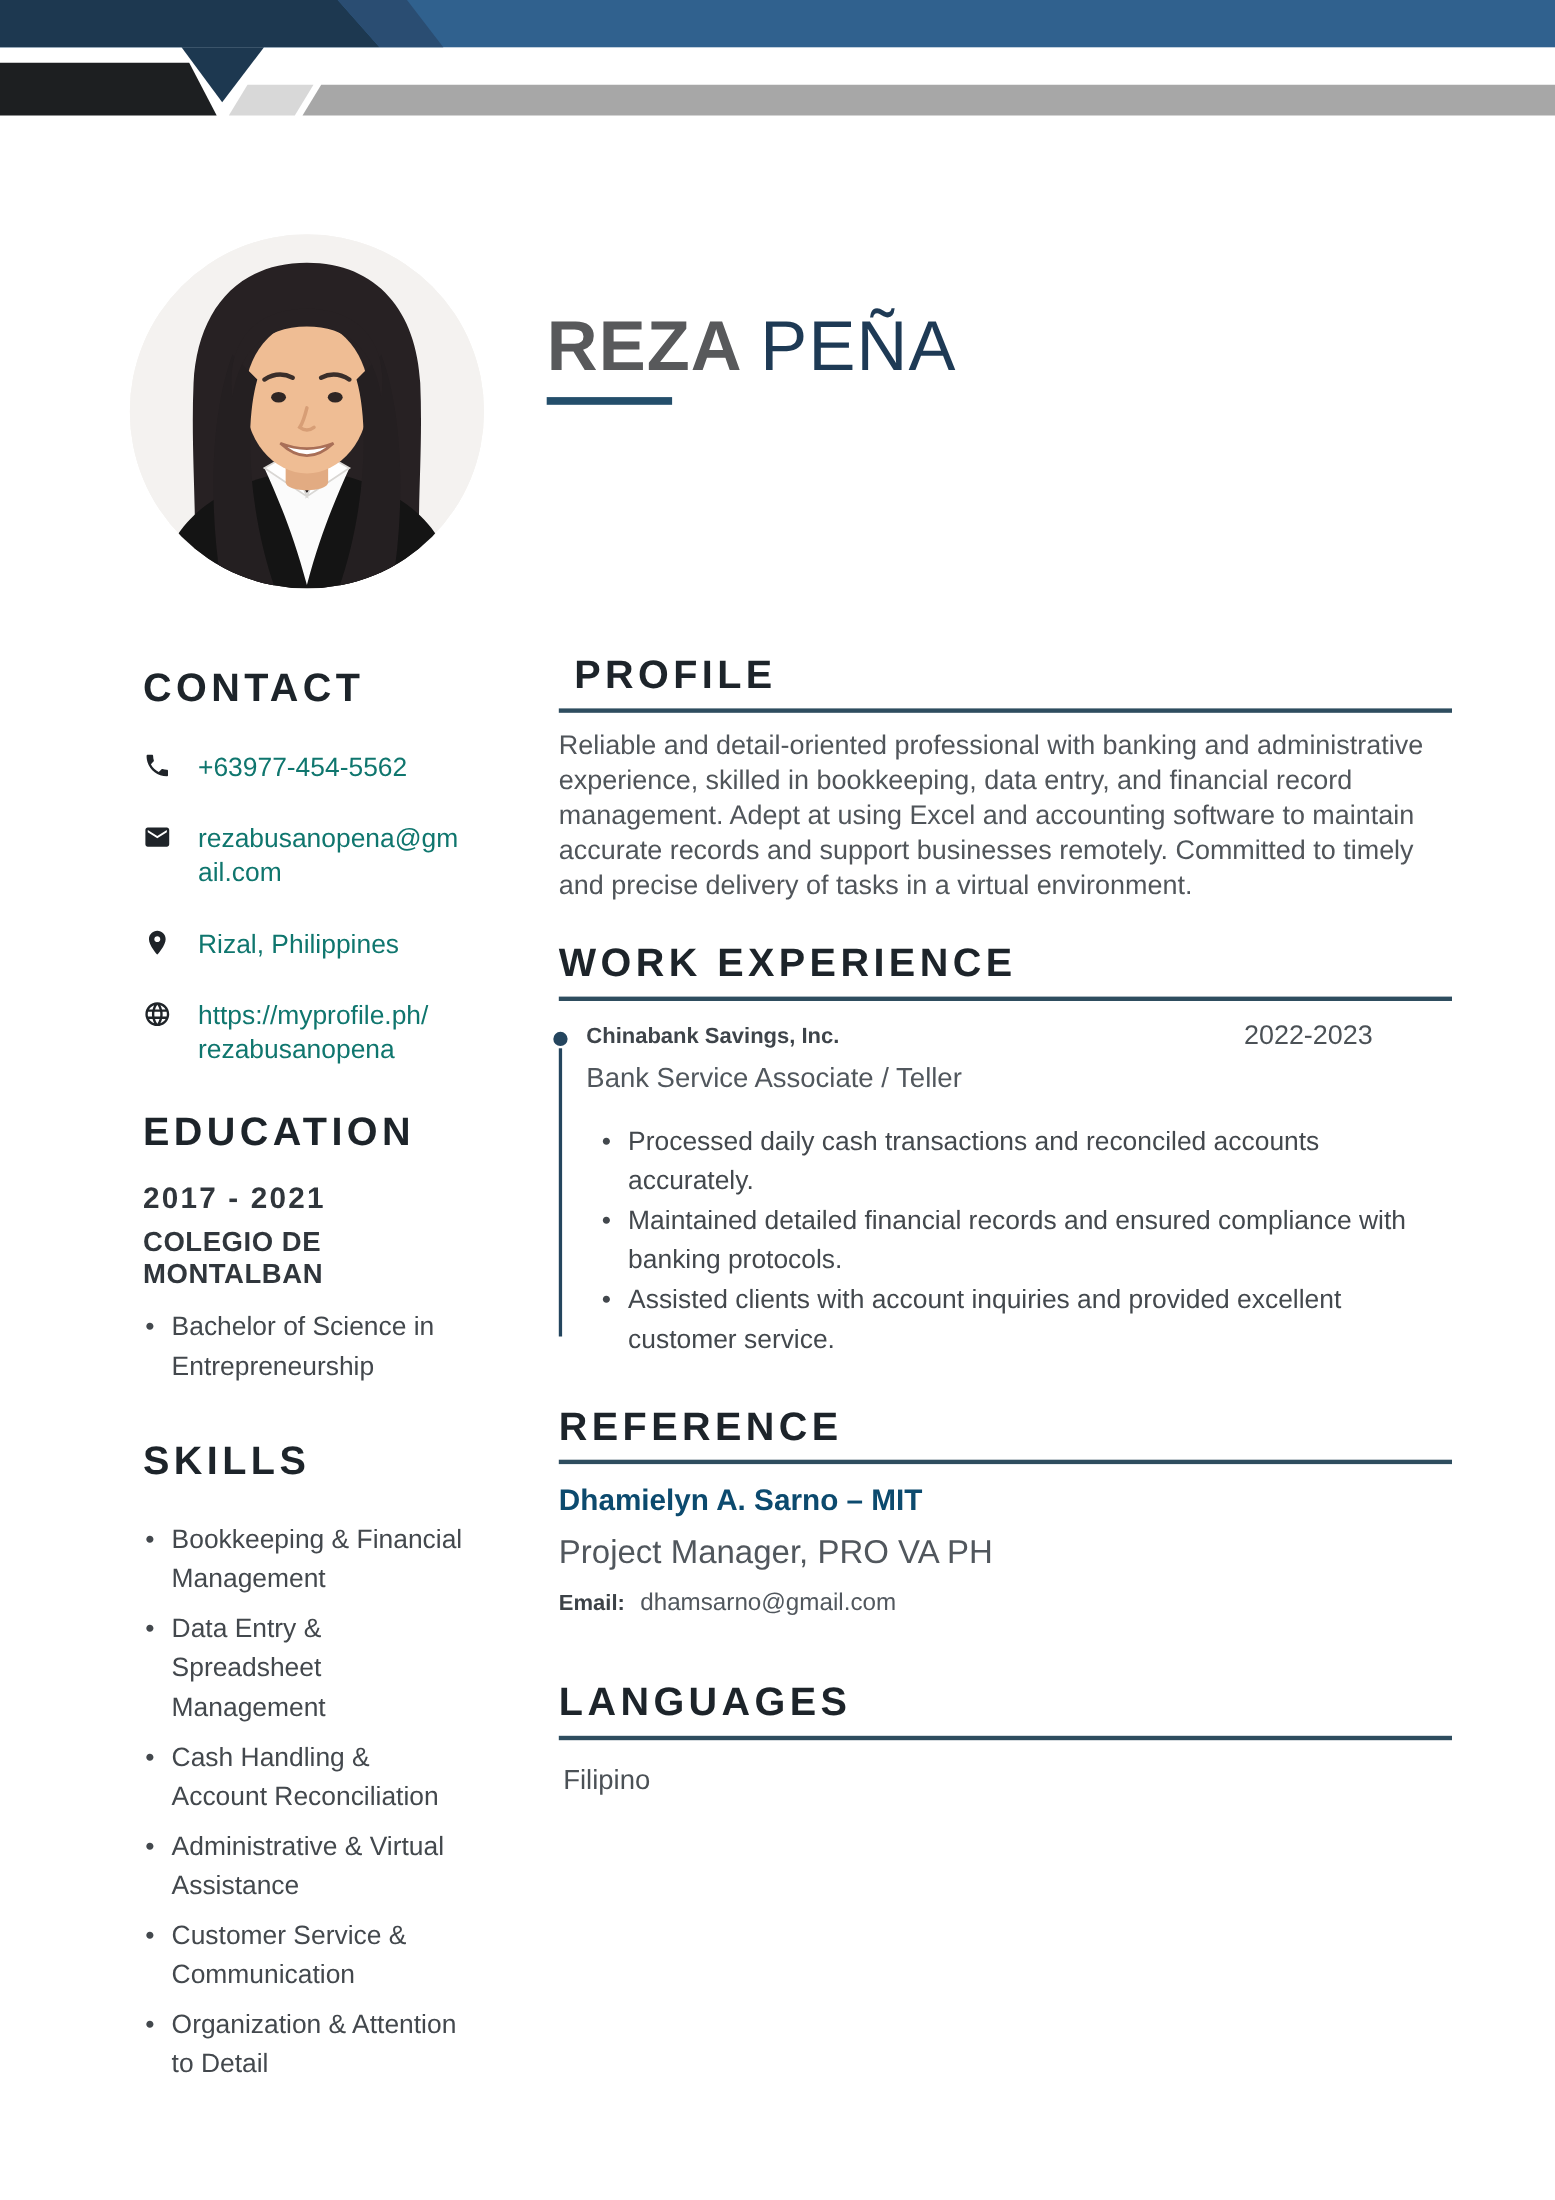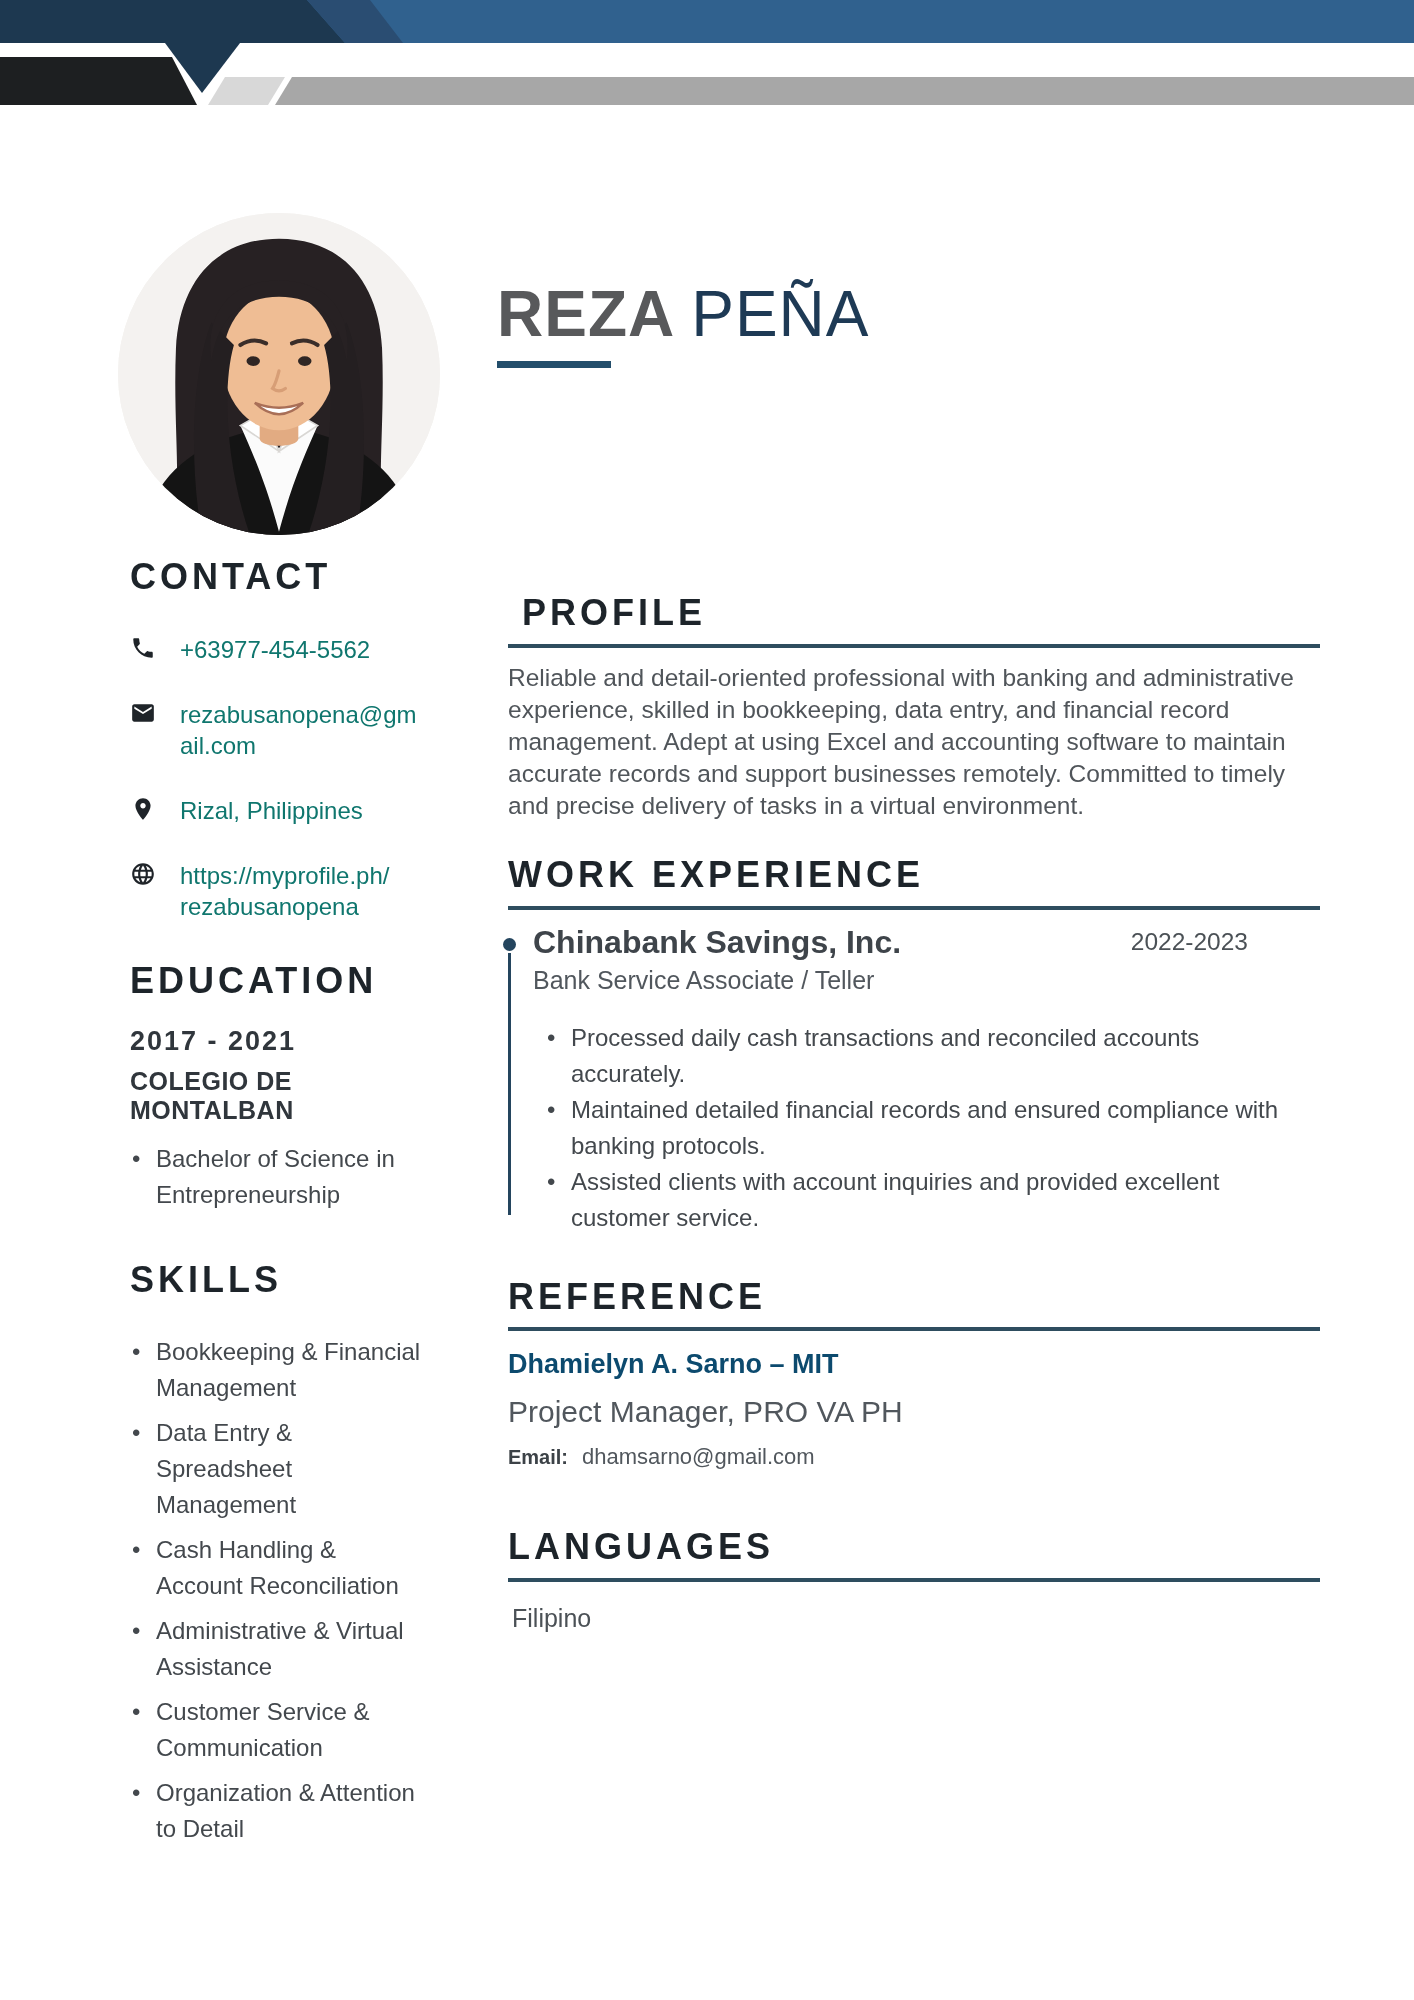--- a/index.html
+++ b/index.html
@@ -29,21 +29,21 @@
   .name-first { font-weight:700; color:#58595b; }
   .name-last  { font-weight:400; color:#1e3a55; margin-left:16px; }
   .name-underline { width:114px; height:7px; background:#234e6b; margin-top:15px; }
   
   .sec-h {
     font-size:36px; font-weight:700; letter-spacing:4px;
     line-height:1.05; color:#1d242a; white-space:nowrap;
   }
   .rule { height:4px; background:#2e4d5f; margin-top:12px; }
   
-  .left-col { position:absolute; left:130px; top:558px; width:296px; }
+  .left-col { position:absolute; left:130px; top:606px; width:296px; }
   .contact-list { margin-top:38px; }
   .c-row { display:flex; gap:24px; margin-bottom:34px; align-items:flex-start; }
   .c-icon { flex:0 0 26px; width:26px; height:26px; margin-top:1px; }
   .c-icon svg { width:26px; height:26px; fill:#1f2429; display:block; }
   .c-text { font-size:24px; line-height:31px; color:#0f766e; word-break:break-word; }
   .edu-years  { margin-top:26px; font-size:27px; font-weight:700; letter-spacing:2px; color:#30363c; }
   .edu-school { margin-top:10px; font-size:25px; font-weight:700; letter-spacing:0.5px; color:#30363c; }
   ul.dotlist { list-style:none; }
   ul.dotlist li { position:relative; padding-left:26px; font-size:24px; line-height:36px; color:#43484d; }
   ul.dotlist li::before { content:"\2022"; position:absolute; left:2px; color:#43484d; }
@@ -61,21 +61,21 @@
   .job { position:relative; margin-top:16px; padding-left:25px; }
   .timeline-dot {
     position:absolute; left:-5px; top:12px;
     width:13px; height:13px; border-radius:50%; background:#24455e;
   }
   .timeline-line {
     position:absolute; left:0px; top:27px;
     width:3px; height:262px; background:#24455e;
   }
   .job-head { display:flex; justify-content:space-between; align-items:flex-start; }
-  .company { font-size:32px; font-weight:700; line-height:32px; color:#3e444a; }
+  .company { font-size:20px; font-weight:700; line-height:32px; color:#3e444a; }
   .job-title { font-size:25px; line-height:32px; color:#51575d; margin-top:6px; }
   .job-dates { font-size:24.5px; line-height:32px; color:#4b5156; margin-right:72px; }
   .job-bullets { margin-top:24px; margin-left:12px; }
   .job-bullets li { line-height:33.5px; padding-left:32px; color:#4a4f54; }
   .job-bullets li::before { left:6px; }
   .ref-h { margin-top:42px; }
   .ref-name  { margin-top:16px; font-size:27px; font-weight:700; color:#0c4a6e; line-height:35px; }
   .ref-title { margin-top:14px; font-size:30px; color:#51575d; line-height:32px; }
   .ref-email-row { margin-top:16px; display:flex; align-items:baseline; gap:14px; }
   .ref-email-label { font-size:20px; font-weight:700; color:#3c4247; }

